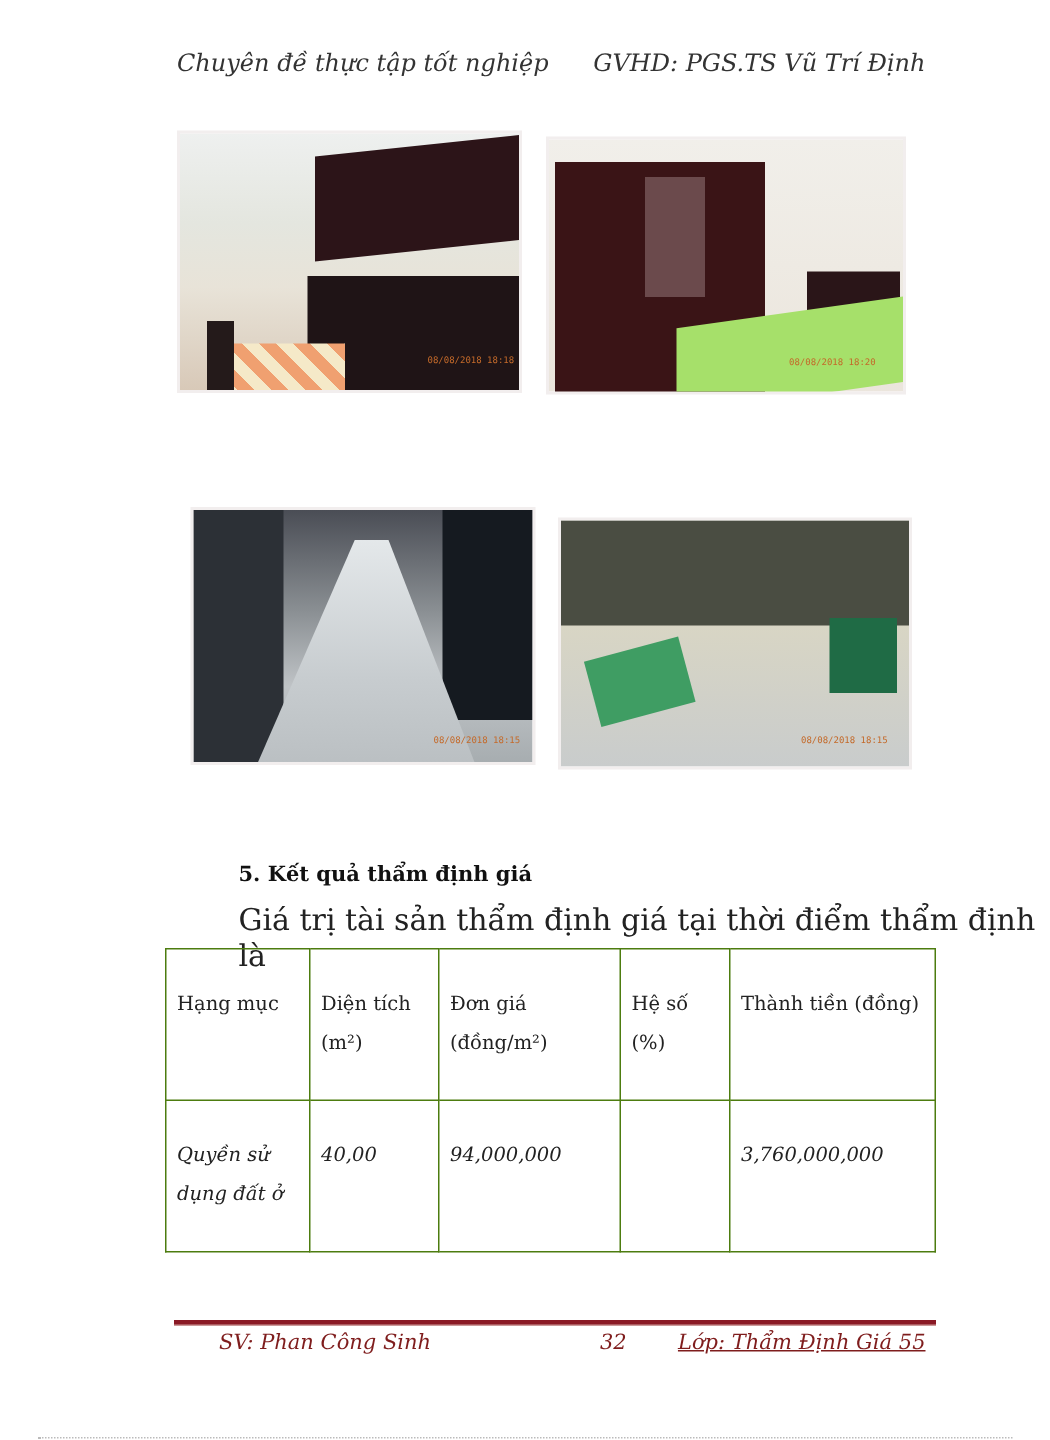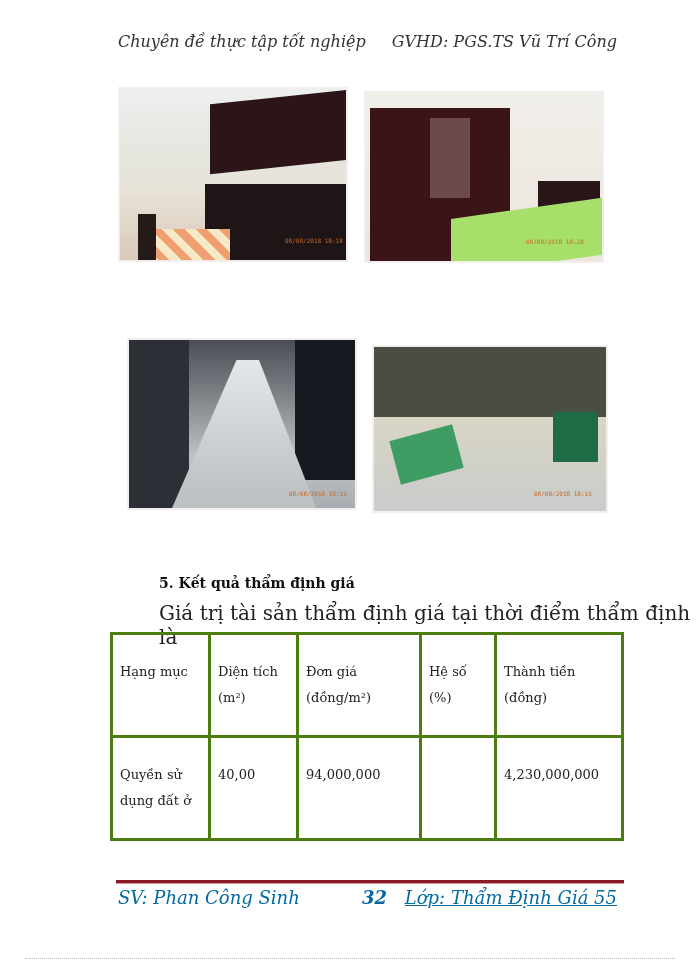--- a/index.html
+++ b/index.html
@@ -31,35 +31,35 @@
   .p3 .wallL{position:absolute;left:0;top:0;width:60px;height:172px;background:#2c3036;}
   .p3 .wallR{position:absolute;right:0;top:0;width:60px;height:140px;background:#151a20;}
   .p4{left:372px;top:345px;width:236px;height:168px;
       background:linear-gradient(180deg,#a7a594 0%,#d9d6c4 40%,#c9cccc 100%);}
   .p4 .wall{position:absolute;left:0;top:0;width:236px;height:70px;background:#4a4d42;}
   .p4 .cover{position:absolute;left:20px;top:85px;width:65px;height:45px;background:#3f9d63;transform:rotate(-15deg);}
   .p4 .bins{position:absolute;right:8px;top:65px;width:45px;height:50px;background:#1f6b45;}
   .heading{position:absolute;left:159px;top:575px;font-weight:bold;font-size:14px;color:#111;text-align:center;}
   .para{position:absolute;left:159px;top:601px;font-size:20px;color:#222;}
   table{position:absolute;left:110px;top:632px;width:514px;border-collapse:collapse;font-size:13px;color:#222;}
-  td{border:3px solid #4d7c0f;vertical-align:top;padding:24px 7px;line-height:26px;}
+  td{border:1px solid #4d7c0f;vertical-align:top;padding:24px 7px;line-height:26px;}
   .c1{width:81px;}.c2{width:71px;}.c3{width:106px;}.c4{width:58px;}
-  tr.h td{height:49px;} tr.r td{height:40px;}
+  tr.h td{height:49px;} tr.r td{height:40px;font-style:italic;}
   .ftr-line{position:absolute;left:116px;top:880px;width:508px;height:3px;background:#8a1a25;border-bottom:1px solid #c99;}
-  .ftr{position:absolute;top:887px;font-style:italic;font-size:18px;color:#0369a1;}
+  .ftr{position:absolute;top:887px;font-style:italic;font-size:14px;color:#7f1d1d;margin-left:28px;}
   .ftr-left{left:118px;}
-  .ftr-mid{left:362px;font-weight:bold;}
+  .ftr-mid{left:372px;}
   .ftr-right{right:83px;text-decoration:underline;}
   .pagebreak{position:absolute;left:25px;top:958px;width:650px;border-top:1px dotted #bbb;}
 </style>
 </head>
 <body>
 
 <div class="hdr hdr-left">Chuyên đề thực tập tốt nghiệp</div>
-<div class="hdr hdr-right">GVHD: PGS.TS Vũ Trí Công</div>
+<div class="hdr hdr-right">GVHD: PGS.TS Vũ Trí Định</div>
 
 <div class="photo p1">
   <div class="cab"></div>
     <div class="counter"></div>
     <div class="floor"></div>
     <div class="chair"></div>
   <span class="stamp" style="left:165px;top:148px;">08/08/2018 18:18</span>
 </div>
 <div class="photo p2">
   <div class="ward"></div>
@@ -90,21 +90,21 @@
     <td class="c2">Diện tích (m²)</td>
     <td class="c3">Đơn giá (đồng/m²)</td>
     <td class="c4">Hệ số (%)</td>
     <td>Thành tiền (đồng)</td>
   </tr>
   <tr class="r">
     <td>Quyền sử dụng đất ở</td>
     <td>40,00</td>
     <td>94,000,000</td>
     <td></td>
-    <td>4,230,000,000</td>
+    <td>3,760,000,000</td>
   </tr>
 </tbody>
   </table>
 
 <div class="ftr-line"></div>
 <div class="ftr ftr-left">SV: Phan Công Sinh</div>
 <div class="ftr ftr-mid">32</div>
 <div class="ftr ftr-right">Lớp: Thẩm Định Giá 55</div>
 
 <div class="pagebreak"></div>

